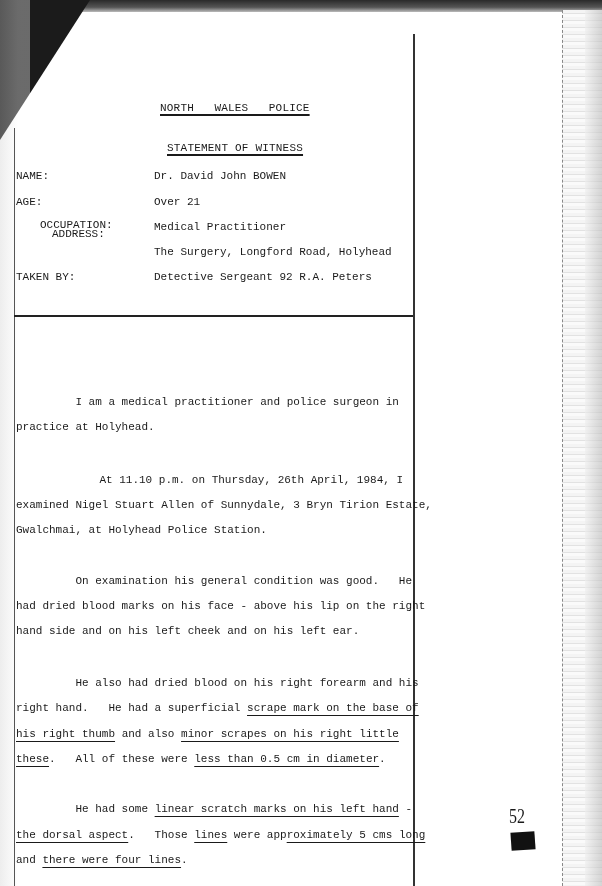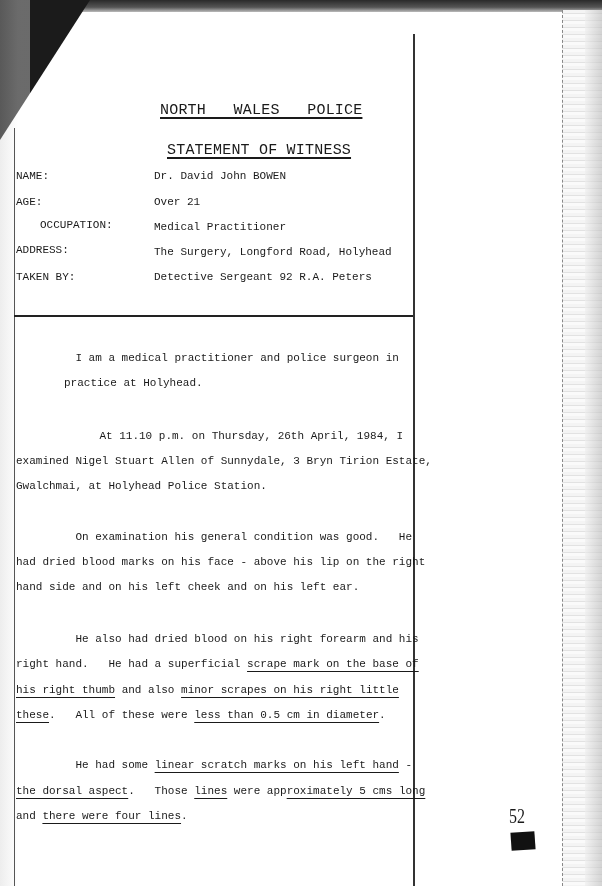--- a/index.html
+++ b/index.html
@@ -16,25 +16,25 @@
   .corner-shade { position:absolute; left:0; top:0; width:30px; height:886px;
     background:linear-gradient(90deg,#ccc,#fff 60%); opacity:0.35; }
   .leftedge { position:absolute; left:14px; top:128px; width:1px; height:758px; background:#555; }
   .vline { position:absolute; left:413px; top:34px; width:2px; height:852px; background:#333; }
   .hline { position:absolute; left:14px; top:315px; width:399px; height:2px; background:#222; }
   .rightstrip { position:absolute; left:562px; top:10px; width:40px; height:876px;
     background:repeating-linear-gradient(180deg,#f4f4f4 0 3px,#e2e2e2 3px 4px,#fafafa 4px 7px);
     border-left:1px dashed #888; }
   .rightshade { position:absolute; left:585px; top:10px; width:17px; height:876px;
     background:linear-gradient(90deg,#eee,#bbb); opacity:0.6; }
-  .title { position:absolute; font-size:15px; text-decoration:underline; text-decoration-thickness:2px;
+  .title { position:absolute; font-size:11px; text-decoration:underline; text-decoration-thickness:2px;
     text-underline-offset:3px; letter-spacing:0.2px; white-space:pre;padding-left:12px; }
   .label { position:absolute; left:16px; font-size:11px; white-space:pre;text-align:right; }
   .value { position:absolute; left:154px; font-size:11px; white-space:pre; }
-  .line { position:absolute; left:16px; font-size:11px; white-space:pre; line-height:13px; }
+  .line { position:absolute; left:16px; font-size:11px; white-space:pre; line-height:13px;margin-top:44px; }
   .ul { text-decoration:underline; text-decoration-thickness:1px; text-underline-offset:4px; }
   .pagenum { position:absolute; left:507px; top:805px; font-size:20px;
     font-family:"Liberation Serif", serif; transform:scaleX(0.8); }
   .stamp { position:absolute; left:511px; top:832px; width:24px; height:18px; background:#111;
     transform:rotate(-4deg); }
 </style>
 </head>
 <body>
 
 <div class="topbar"></div>
@@ -49,29 +49,29 @@
 <div class="title" style="left:148px;top:102px;">NORTH   WALES   POLICE</div>
 <div class="title" style="left:155px;top:142px;">STATEMENT OF WITNESS</div>
 
 <div>
   <div class="label" style="top:170px;">NAME:</div>
   <div class="value" style="top:170px;">Dr. David John BOWEN</div>
   <div class="label" style="top:196px;">AGE:</div>
   <div class="value" style="top:196px;">Over 21</div>
   <div class="label" style="top:219px;margin-left:24px;">OCCUPATION:</div>
   <div class="value" style="top:221px;">Medical Practitioner</div>
-  <div class="label" style="top:244px;">ADDRESS:</div>
+  <div class="label" style="top:228px;padding-left:36px;">ADDRESS:</div>
   <div class="value" style="top:246px;">The Surgery, Longford Road, Holyhead</div>
   <div class="label" style="top:271px;">TAKEN BY:</div>
   <div class="value" style="top:271px;">Detective Sergeant 92 R.A. Peters</div>
 </div>
 
 <div>
   <div class="line" style="top:352px;">         I am a medical practitioner and police surgeon in</div>
-  <div class="line" style="top:377px;padding-left:48px;">practice at Holyhead.</div>
+  <div class="line" style="top:377px;">practice at Holyhead.</div>
 
   <div class="line" style="top:430px;padding-left:24px;">         At 11.10 p.m. on Thursday, 26th April, 1984, I</div>
   <div class="line" style="top:455px;">examined Nigel Stuart Allen of Sunnydale, 3 Bryn Tirion Estate,</div>
   <div class="line" style="top:480px;">Gwalchmai, at Holyhead Police Station.</div>
 
   <div class="line" style="top:531px;">         On examination his general condition was good.   He</div>
   <div class="line" style="top:556px;">had dried blood marks on his face - above his lip on the right</div>
   <div class="line" style="top:581px;">hand side and on his left cheek and on his left ear.</div>
 
   <div class="line" style="top:633px;">         He also had dried blood on his right forearm and his</div>

